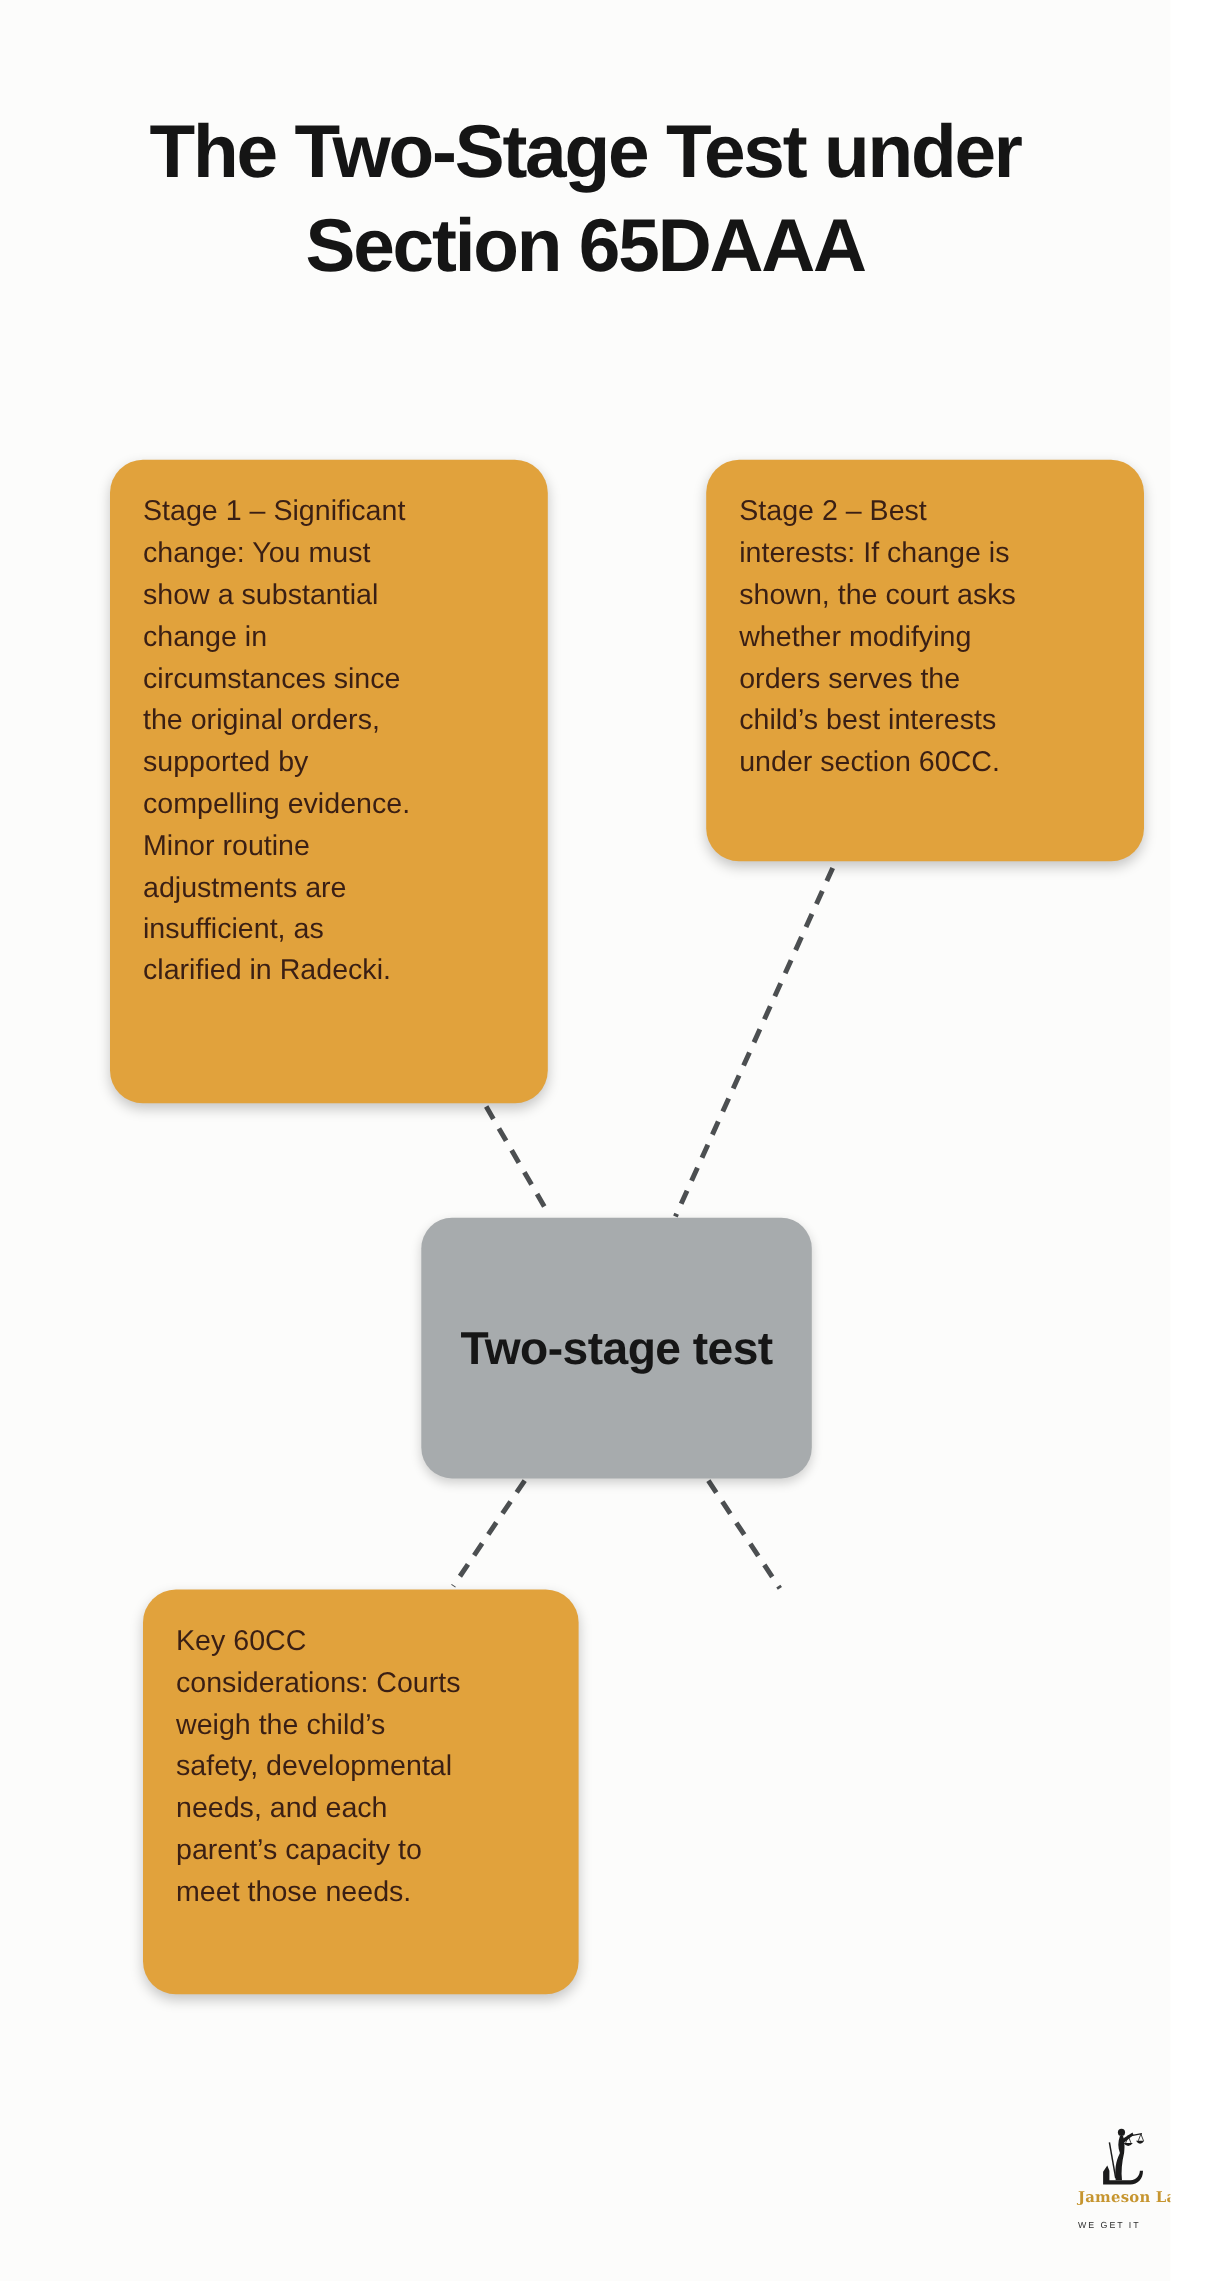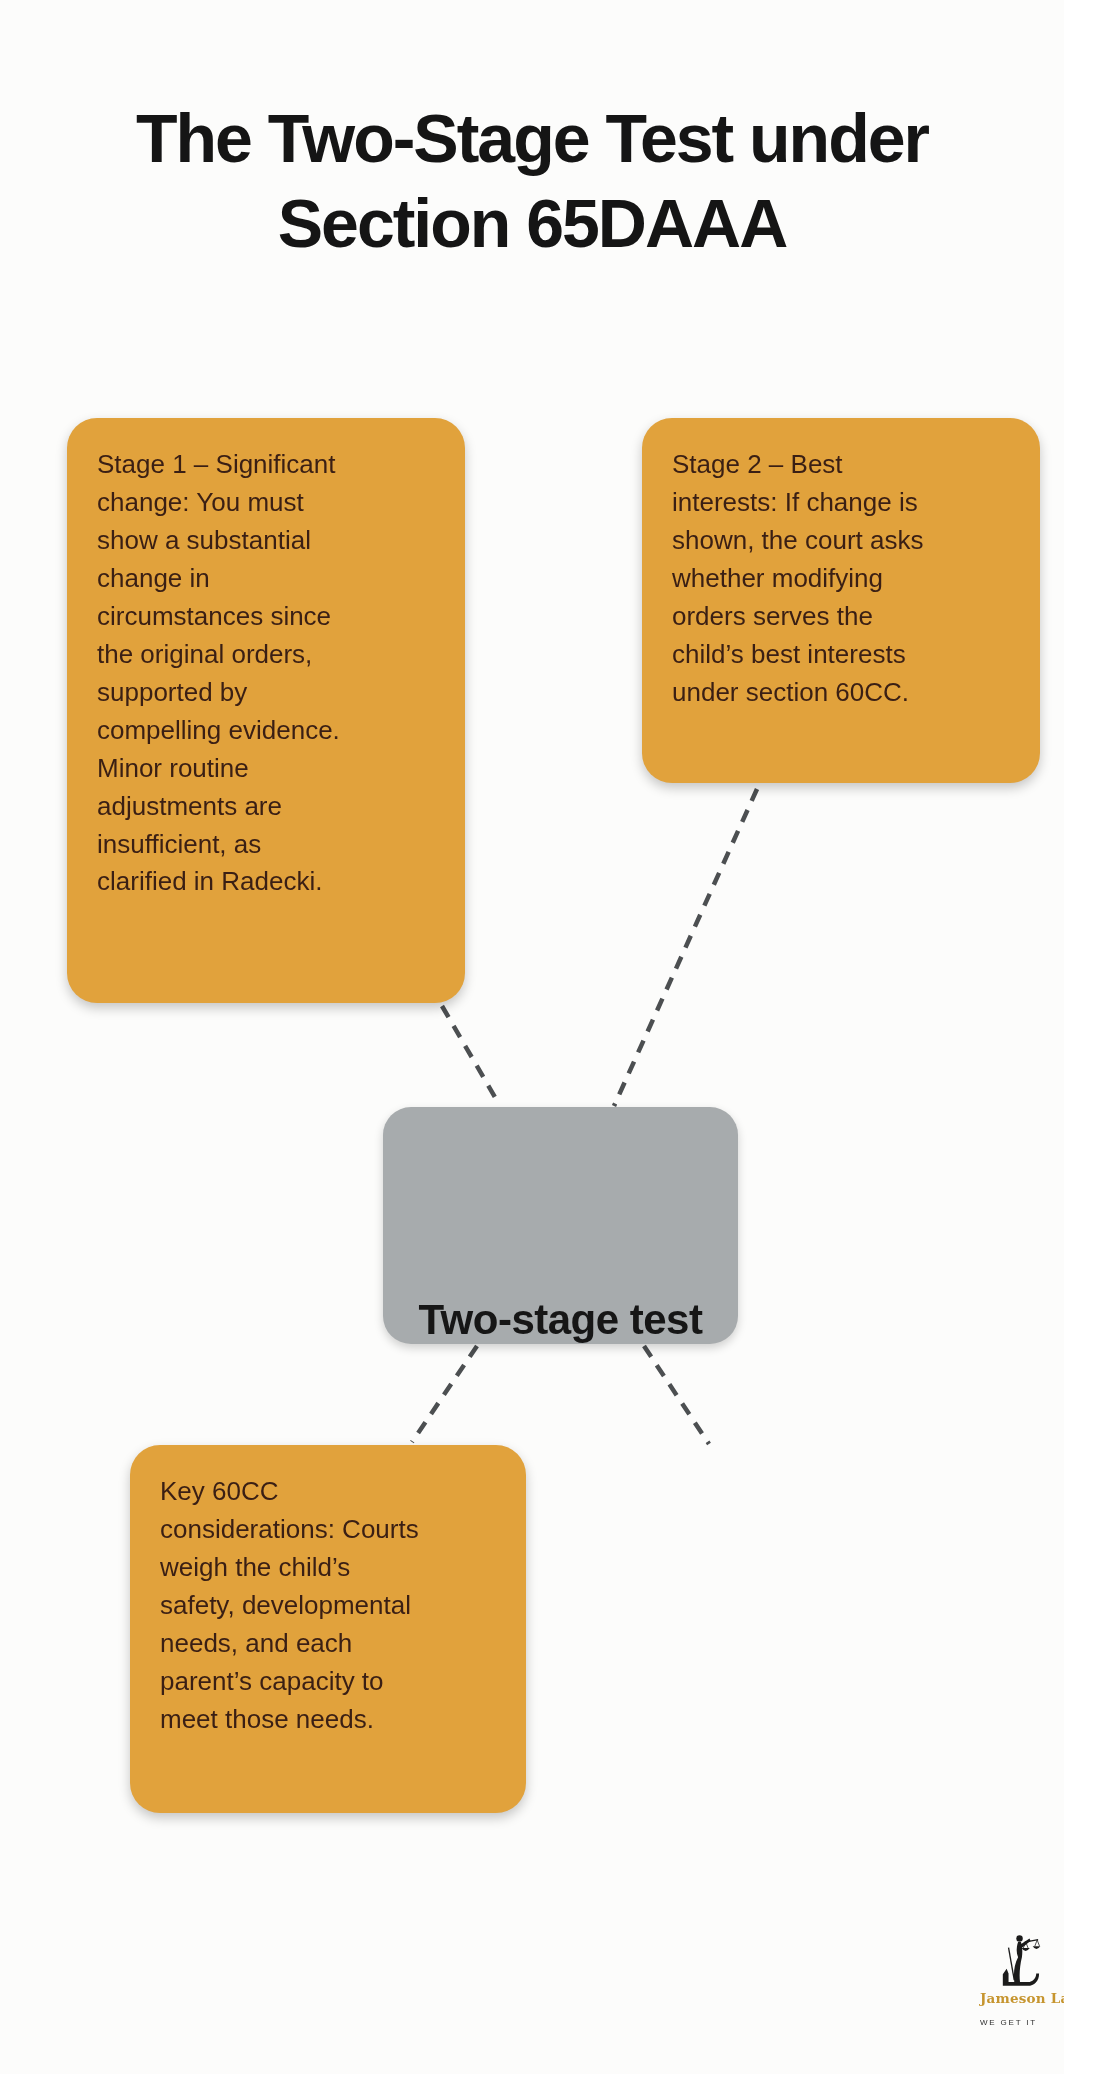--- a/index.html
+++ b/index.html
@@ -36,32 +36,32 @@
     padding: 28px 30px;
     box-shadow: 0 5px 12px rgba(0,0,0,0.22);
   }
   .node p {
     margin: 0;
     font-size: 26px;
     line-height: 1.46;
     color: #3A1F14;
     white-space: pre-line;
   }
-  .node-tl { left: 67px;  top: 418px;  width: 398px; height: 585px; }
+  .node-tl { left: 100px;  top: 418px;  width: 398px; height: 585px; }
   .node-tr { left: 642px; top: 418px;  width: 398px; height: 365px; }
   .node-bl { left: 82px;  top: 1445px; width: 396px; height: 368px; margin-left: 48px; }
   .node-br { left: 640px; top: 1445px; width: 400px; height: 367px; }
   .center-node {
     position: absolute;
     left: 383px; top: 1107px;
     width: 355px; height: 237px;
     background: #A7ABAD;
     border-radius: 28px;
     display: flex;
-    align-items: flex-end;
+    align-items: center;
     justify-content: center;
     box-shadow: 0 4px 10px rgba(0,0,0,0.18);
   }
   .center-node span {
     font-size: 42px;
     font-weight: 700;
     letter-spacing: -0.5px;
     color: #161616;
   }
   .logo {

